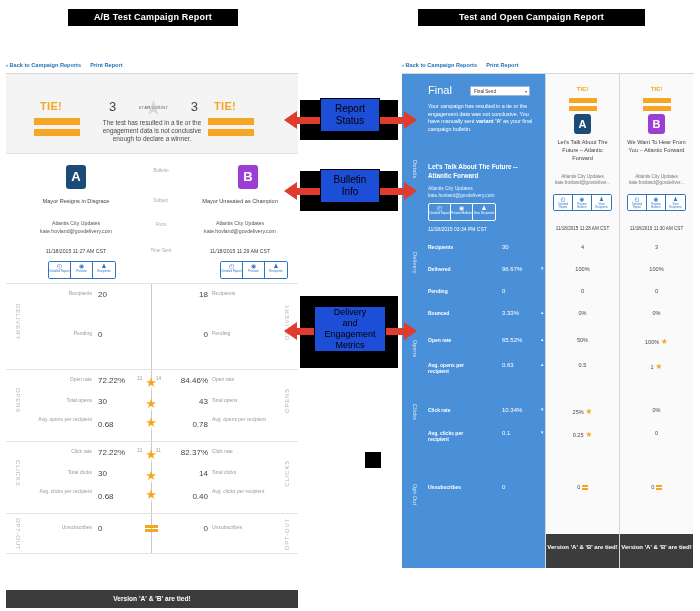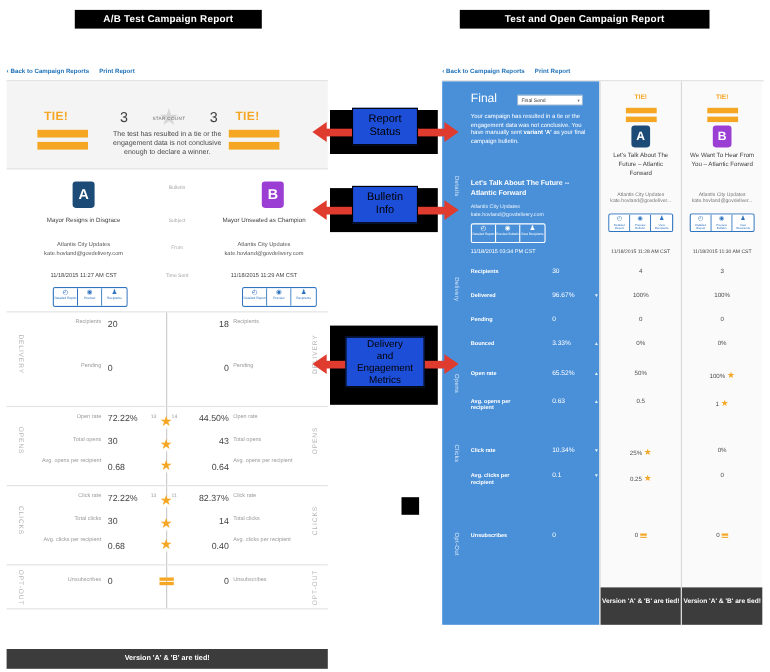--- a/index.html
+++ b/index.html
@@ -381,39 +381,39 @@
       <div class="sect-lbl rgt" style="top:18px">OPENS</div>
 
       <div class="mrow" style="top:6px">
         <div class="hl-l"></div>
           <div class="hl-r"></div>
         <span class="m-name-l">Open rate</span>
         <span class="m-val-l">72.22%</span>
         <span class="m-sub-l">13</span>
         <span class="m-mid">★</span>
         <span class="m-sub-r" style="left:150px;width:18px;text-align:left">14</span>
-        <span class="m-val-r" style="left:158px;width:44px">44.50%</span>
+        <span class="m-val-r" style="left:158px;width:44px">84.46%</span>
         <span class="m-name-r">Open rate</span>
       </div>
       <div class="mrow" style="top:27px">
         <div class="hl-l"></div>
           <div class="hl-r"></div>
         <span class="m-name-l">Total opens</span>
         <span class="m-val-l">30</span>
         <span class="m-mid">★</span>
         <span class="m-val-r" style="left:158px;width:44px">43</span>
         <span class="m-name-r">Total opens</span>
       </div>
       <div class="mrow" style="top:46px">
         <div class="hl-l"></div>
           <div class="hl-r"></div>
         <span class="m-name-l">Avg. opens per recipient</span>
         <span class="m-val-l" style="top:4px">0.68</span>
         <span class="m-mid">★</span>
-        <span class="m-val-r" style="left:158px;width:44px;top:4px">0.64</span>
+        <span class="m-val-r" style="left:158px;width:44px;top:4px">0.78</span>
         <span class="m-name-r">Avg. opens per recipient</span>
       </div>
     </div>
 
     <div class="mband" id="band-clicks">
       <div class="vrule"></div>
       <div class="sect-lbl lft" style="top:18px">CLICKS</div>
       <div class="sect-lbl rgt" style="top:18px">CLICKS</div>
 
       <div class="mrow" style="top:6px">

